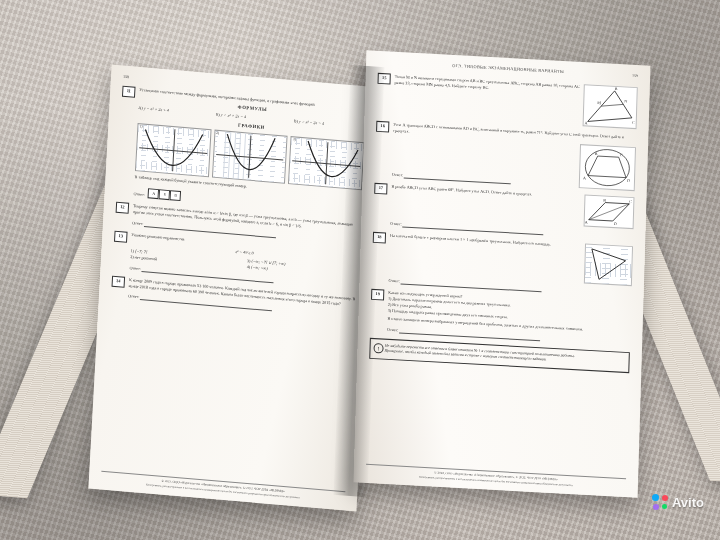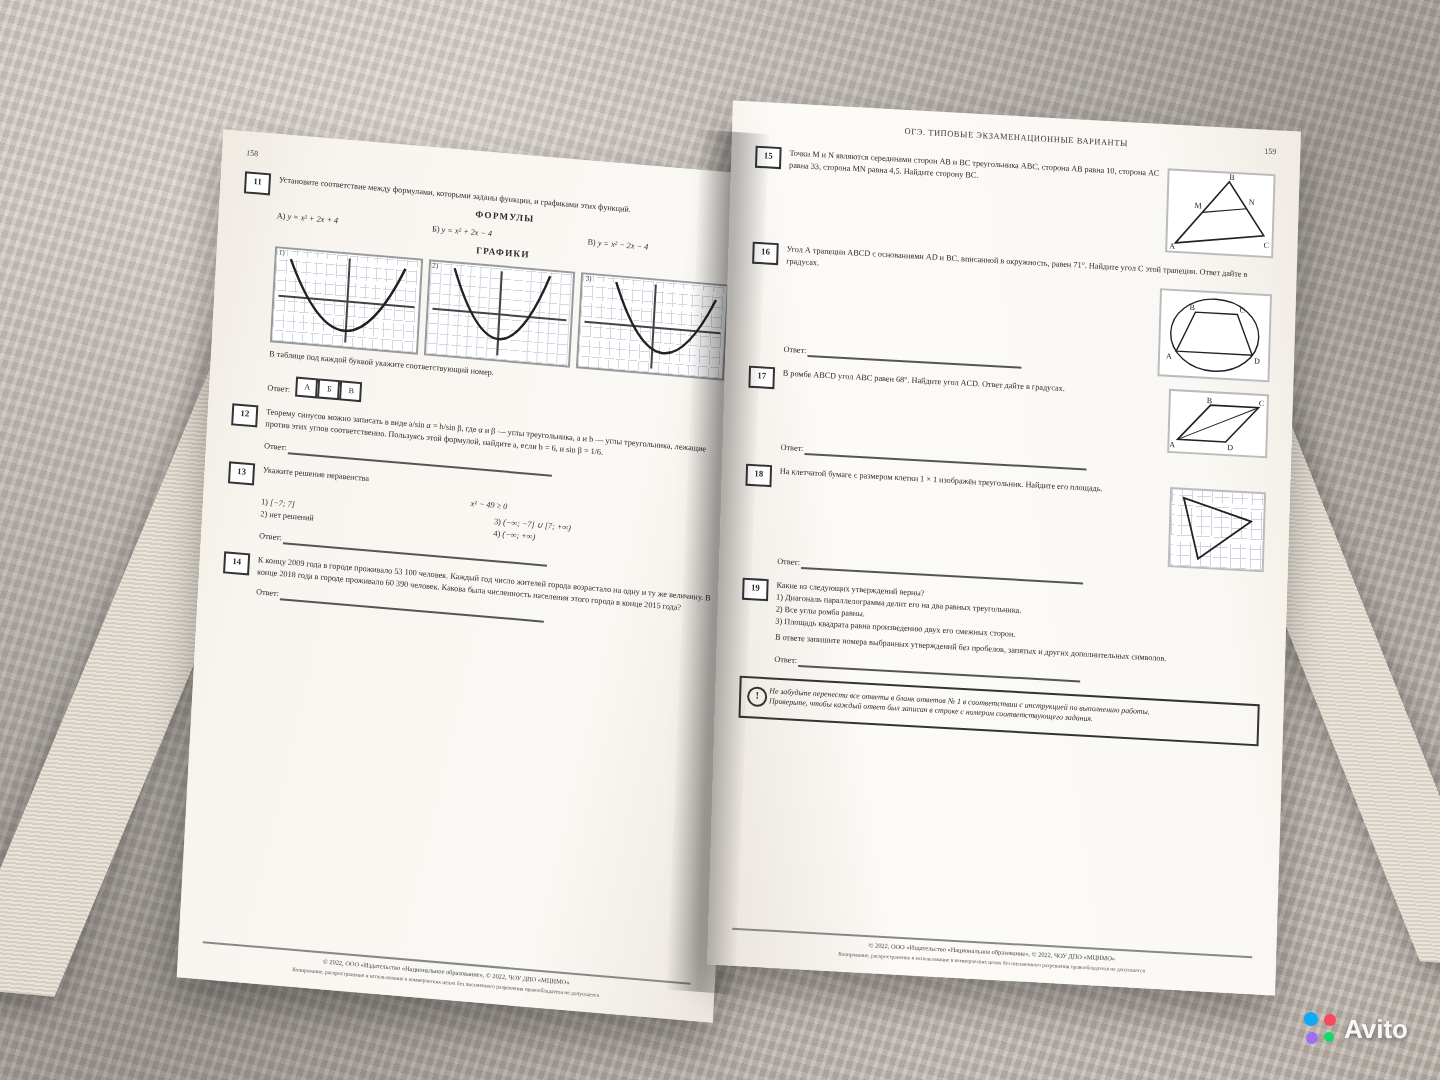--- a/index.html
+++ b/index.html
@@ -130,21 +130,21 @@
   }
   .foot{
     position:absolute;left:12px;right:12px;bottom:6px;text-align:center;
     font-size:3.2px;color:#444;
   }
   .foot .line1{border-top:.5px solid #888;padding-top:2px;}
   .foot .line2{font-size:2.7px;color:#555;margin-top:1px;}
 
   
   .avito{
-    position:absolute;right:16px;bottom:18px;
+    position:absolute;right:16px;bottom:30px;
     display:flex;align-items:center;gap:4px;
     opacity:.92;
   }
   .avito .dots{position:relative;width:16px;height:16px;}
   .avito .dots i{position:absolute;border-radius:50%;display:block;}
   .avito .d1{width:7px;height:7px;left:0;top:0;background:#0af;}
   .avito .d2{width:6px;height:6px;right:0;top:1px;background:#ff4053;}
   .avito .d3{width:6px;height:6px;left:1px;bottom:0;background:#a169f7;}
   .avito .d4{width:5px;height:5px;right:1px;bottom:1px;background:#04e061;}
   .avito .txt{font-family:"Liberation Sans",sans-serif;font-weight:bold;font-size:13px;color:#fff;text-shadow:0 1px 2px rgba(0,0,0,.45);}

